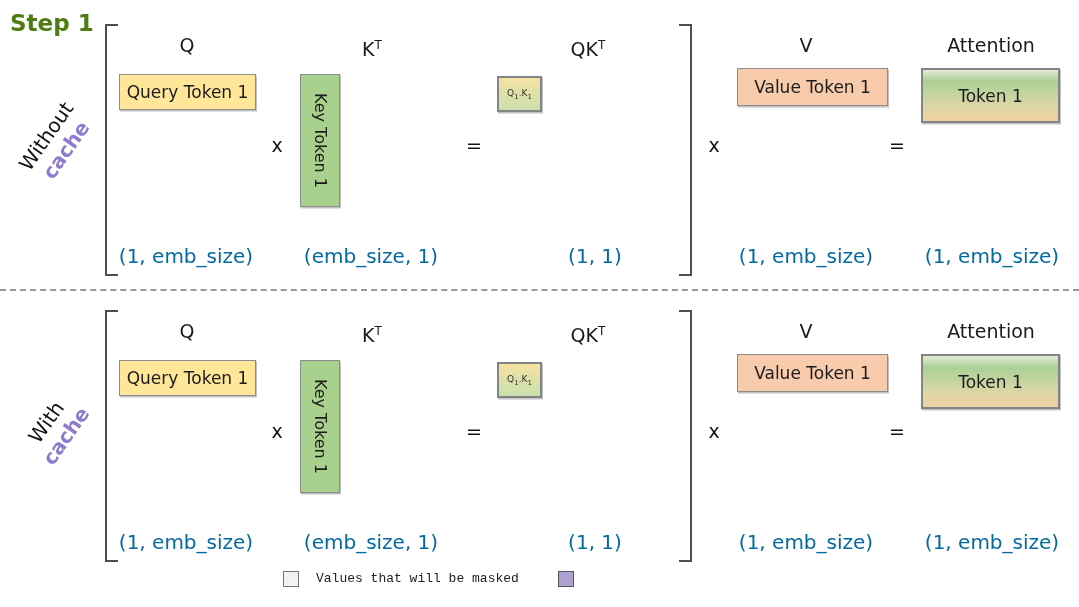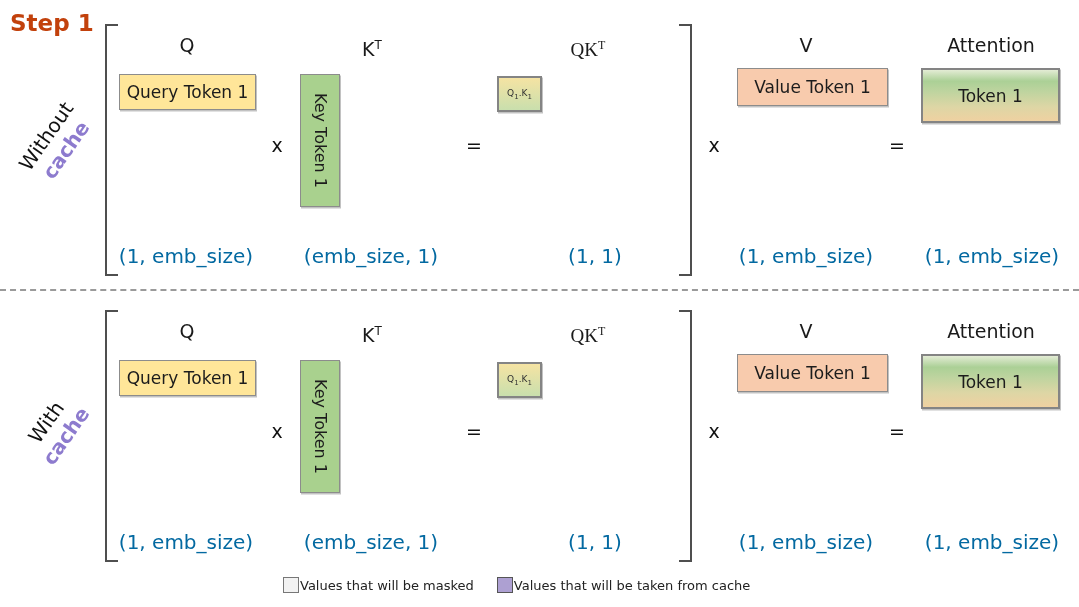--- a/index.html
+++ b/index.html
@@ -2,42 +2,42 @@
 <html style="--query_box: #FFE699; --key_box: #A9D18E; --value_box: #F8CBAD; --legend_masked: #F2F2F2; --legend_cache: #ADA0D2; --accent_purple: #8D7BCE;"><head>
 <meta charset="utf-8">
 <style>
   html,body{margin:0;padding:0;background:#ffffff;}
   body{
     width:1079px;height:607px;position:relative;overflow:hidden;
     font-family:"DejaVu Sans","Liberation Sans",sans-serif;
     color:#1f1f1f;
   }
   .abs{position:absolute;}
-  .step-title{left:10px;top:10px;font-size:23px;font-weight:700;color:#c2410c;}
+  .step-title{left:10px;top:10px;font-size:23px;font-weight:700;color:#4d7c0f;}
   .row{position:absolute;left:0;width:1079px;height:286px;}
   .row-1{top:2px;}
   .row-2{top:288px;}
 
   .condition{
     left:6px;top:98px;width:100px;height:86px;
     display:flex;flex-direction:column;align-items:center;justify-content:center;
     transform:rotate(-55deg);text-align:center;line-height:24px;
   }
   .condition .word{font-size:20px;color:#111;}
   .condition .accent{font-size:20px;font-weight:700;color:var(--accent_purple,#8d7bce);}
 
   .bracket{width:11px;top:22px;height:248px;}
   .bracket-left{left:105px;border-left:2.5px solid #4f4f4f;border-top:2.5px solid #4f4f4f;border-bottom:2.5px solid #4f4f4f;}
   .bracket-right{left:679px;border-right:2.5px solid #4f4f4f;border-top:2.5px solid #4f4f4f;border-bottom:2.5px solid #4f4f4f;}
 
   .col-header{top:30px;height:26px;font-size:19px;text-align:center;line-height:26px;color:#1a1a1a;}
   .col-header sup{font-size:12px;}
   .h-q{left:117px;width:140px;}
   .h-k{left:302px;width:140px;}
-  .h-qk{left:518px;width:140px;font-family:Liberation Serif, serif;}
+  .h-qk{left:518px;width:140px;}
   .h-v{left:736px;width:140px;}
   .h-att{left:921px;width:140px;}
 
   .tok-box{
     display:flex;align-items:center;justify-content:center;
     font-size:17px;color:#1c1c1c;box-sizing:border-box;
     border:1.5px solid #8c8c8c;box-shadow:1px 1.5px 0 rgba(120,120,120,.45);
   }
   .box-query{left:119px;top:72px;width:137px;height:36px;background:var(--query_box,#FFE699);}
   .box-key{left:300px;top:72px;width:40px;height:133px;background:var(--key_box,#A9D18E);}
@@ -62,21 +62,21 @@
 
   .dim{top:240px;height:28px;font-size:20px;text-align:center;line-height:28px;color:#0369a1;}
   .d-q{left:116px;width:140px;}
   .d-k{left:301px;width:140px;}
   .d-qk{left:525px;width:140px;}
   .d-v{left:736px;width:140px;}
   .d-att{left:922px;width:140px;}
 
   .divider{left:0;top:289px;width:1079px;height:0;border-top:2px dashed #9a9a9a;}
 
-  .legend{left:283px;top:571px;height:22px;display:flex;align-items:flex-end;gap:1px;}
+  .legend{left:283px;top:571px;height:22px;display:flex;align-items:flex-start;gap:17px;font-family:Liberation Mono, monospace;}
   .swatch{width:16px;height:16px;box-sizing:border-box;}
   .swatch-masked{background:var(--legend_masked,#F2F2F2);border:1.5px solid #777;}
   .swatch-cache{background:var(--legend_cache,#ADA0D2);border:1.5px solid #555;margin-left:22px;}
   .legend-label{font-size:13px;color:#222;}
 </style>
 </head>
 <body>
 
 <div class="abs step-title">Step 1</div>
 
@@ -163,14 +163,13 @@
   <div class="abs dim d-k">(emb_size, 1)</div>
   <div class="abs dim d-qk">(1, 1)</div>
   <div class="abs dim d-v">(1, emb_size)</div>
   <div class="abs dim d-att">(1, emb_size)</div>
 </div>
 
 <div class="abs legend">
   <span class="swatch swatch-masked"></span>
   <span class="legend-label">Values that will be masked</span>
   <span class="swatch swatch-cache"></span>
-  <span class="legend-label">Values that will be taken from cache</span>
 </div>
 
 </body></html>

